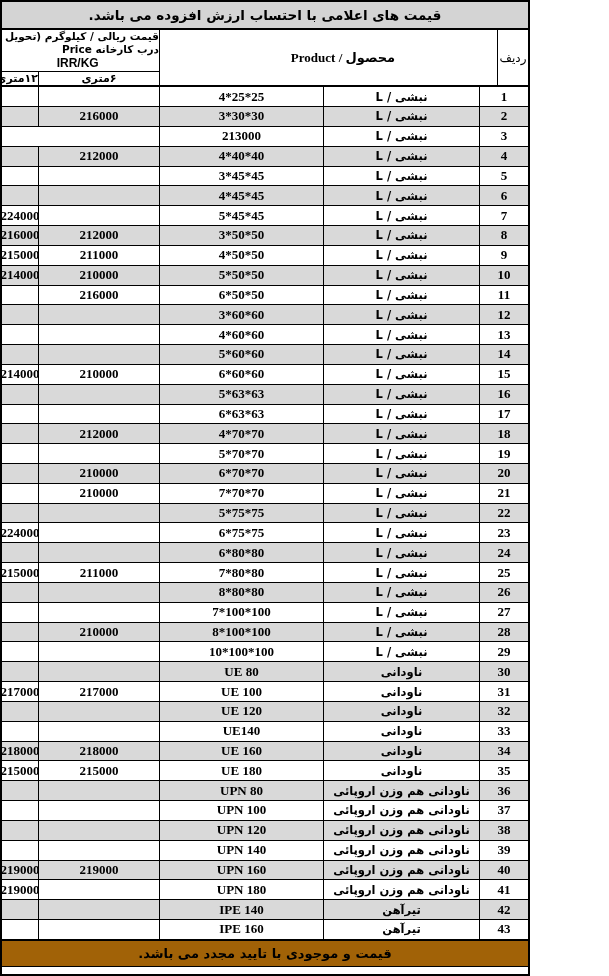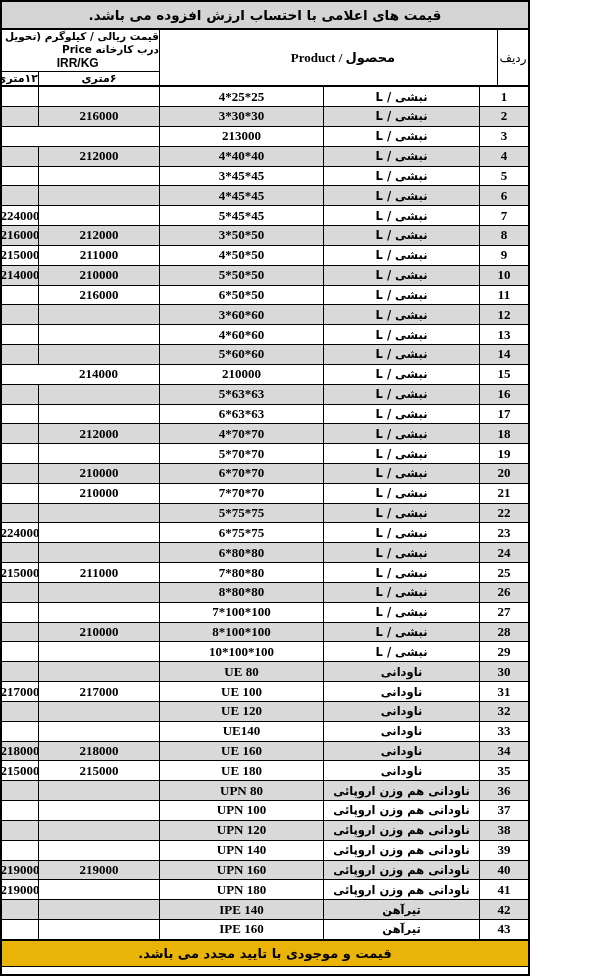--- a/index.html
+++ b/index.html
@@ -85,21 +85,21 @@
   .c-size,.c-p6,.c-p12{
     font-family:"Liberation Serif","DejaVu Sans",serif;
     font-weight:bold;font-size:13px;
   }
   
   .footer-row{
     flex:0 0 25px;
     border-top:2px solid #000;
     display:flex;align-items:center;justify-content:center;
     font-weight:bold;font-size:13px;
-    background:#eab308;
+    background:#a16207;
   }
   .partial-row{
     flex:0 0 7px;
     border-top:1.5px solid #000;
     background:#fff;
   }
 </style>
 </head>
 <body>
 
@@ -230,20 +230,21 @@
     <div class="cell c-no">14</div>
     <div class="cell c-type">نبشی / L</div>
     <div class="cell c-size">60*60*5</div>
     <div class="cell c-p6"></div>
     <div class="cell c-p12"></div>
   </div>
 
   <div class="row">
     <div class="cell c-no">15</div>
     <div class="cell c-type">نبشی / L</div>
+    <div class="cell c-size">60*60*6</div>
     <div class="cell c-p6">210000</div>
     <div class="cell c-p12">214000</div>
   </div>
 
   <div class="row">
     <div class="cell c-no">16</div>
     <div class="cell c-type">نبشی / L</div>
     <div class="cell c-size">63*63*5</div>
     <div class="cell c-p6"></div>
     <div class="cell c-p12"></div>

